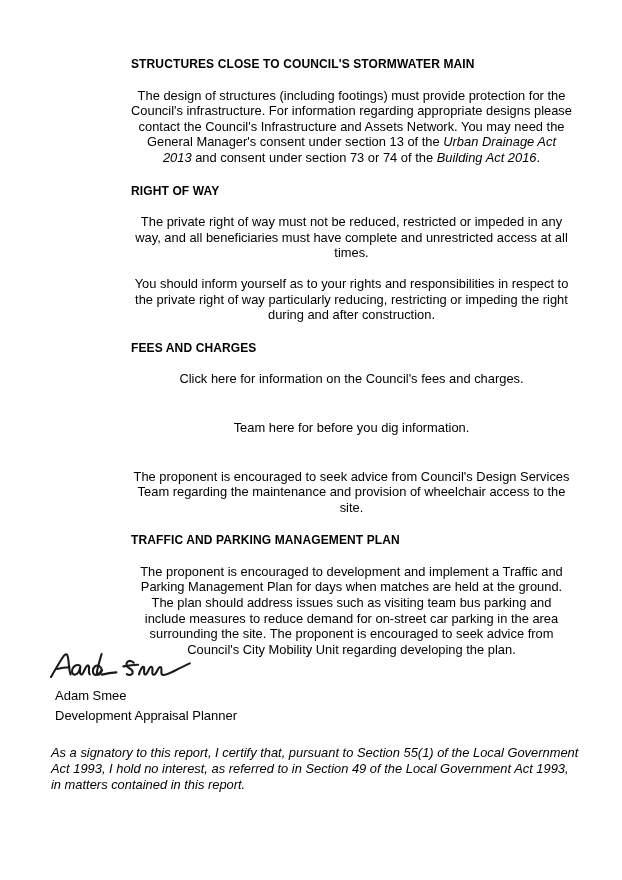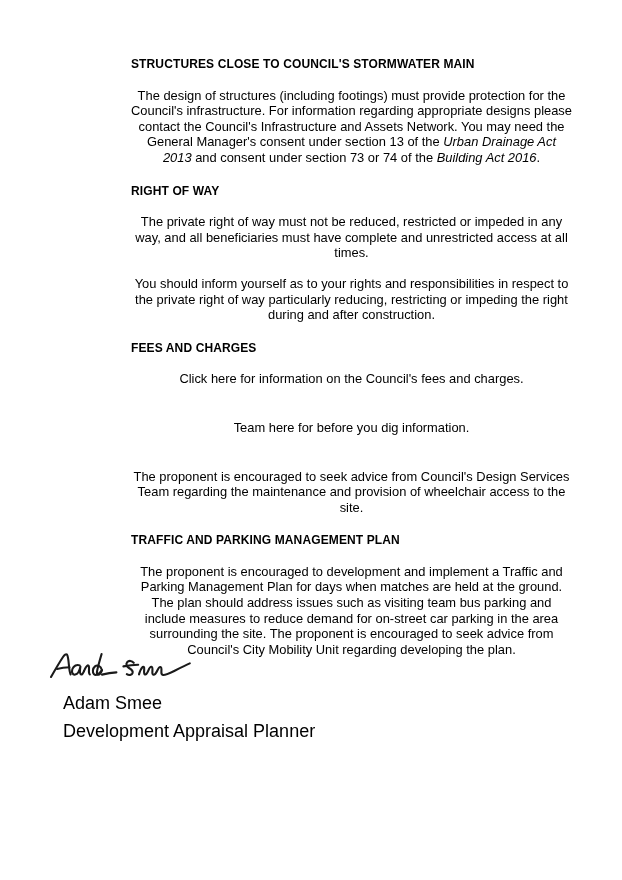--- a/index.html
+++ b/index.html
@@ -71,23 +71,23 @@
   .signature-mark path {
     fill: none;
     stroke: #1a1a1a;
     stroke-width: 2.1;
     stroke-linecap: round;
     stroke-linejoin: round;
   }
 
   .signer-name,
   .signer-title {
-    font-size: 18px;
+    font-size: 13px;
     line-height: 15.6px;
-    margin: 12px;
+    margin: 4px;
   }
 
   .certification {
     font-size: 12.9px;
     line-height: 15.8px;
     font-style: italic;
     margin: 22px 0 0 0;
     width: 531px;
   }
 </style>
@@ -130,15 +130,16 @@
       <path d="M36 21.2 C37 18.6, 38.4 15.8, 39.6 15.4 C40.8 15, 41.2 17, 41 19.6 C40.8 22, 40.8 23.8, 41.8 24.4"></path>
       <path d="M53.6 4 C52 9.4, 50.4 15, 49.4 19.4 C48.6 22.8, 48.8 24.6, 50 24.8 C51.4 25, 53 23, 54 20.2"></path>
       <path d="M54 20.2 C52.6 15.8, 49.4 14.4, 47 16.4 C44.6 18.4, 44.2 22.4, 46 24.2 C47.6 25.8, 50.6 25, 54 20.2"></path>
       <path d="M54 24.6 C58.6 23.6, 63.6 22.8, 68.4 22.4"></path>
       <path d="M85.8 12.8 C84 10.6, 80.8 10.2, 79.2 12.2 C77.6 14.2, 78.6 16.6, 81 18 C83.4 19.4, 85.2 21, 84.6 23 C84 25, 81 25.6, 78.8 24.2"></path>
       <path d="M75.4 16.4 C80.2 15.6, 85.4 15, 90.2 14.8"></path>
       <path d="M91 24.4 C91.8 21.6, 93 18.6, 94.4 17.2 C95.6 16, 96.4 17, 96.2 19.4 C96 21.6, 95.8 23.4, 96.6 24.2 C97.6 25.2, 99 23.6, 100.2 20.8 C101.2 18.4, 102.4 16.6, 103.4 16.8 C104.4 17, 104.6 19, 104.4 21.2 C104.2 23.2, 104.4 24.6, 105.4 24.8 C106.6 25, 108 23.4, 109.2 20.8 C110.2 18.6, 111.4 16.8, 112.4 17 C113.4 17.2, 113.6 19.2, 113.4 21.4 C113.2 23.4, 113.6 24.8, 115 25 C117.2 25.2, 121 23.6, 126.2 21 C131.6 18.2, 137 15.4, 141.8 13.4"></path>
     </svg>
     <p class="signer-name">Adam Smee</p>
     <p class="signer-title">Development Appraisal Planner</p>
+    <p class="certification">As a signatory to this report, I certify that, pursuant to Section 55(1) of the Local Government Act 1993, I hold no interest, as referred to in Section 49 of the Local Government Act 1993, in matters contained in this report.</p>
   </div>
 
 </div>
 
 </body></html>

